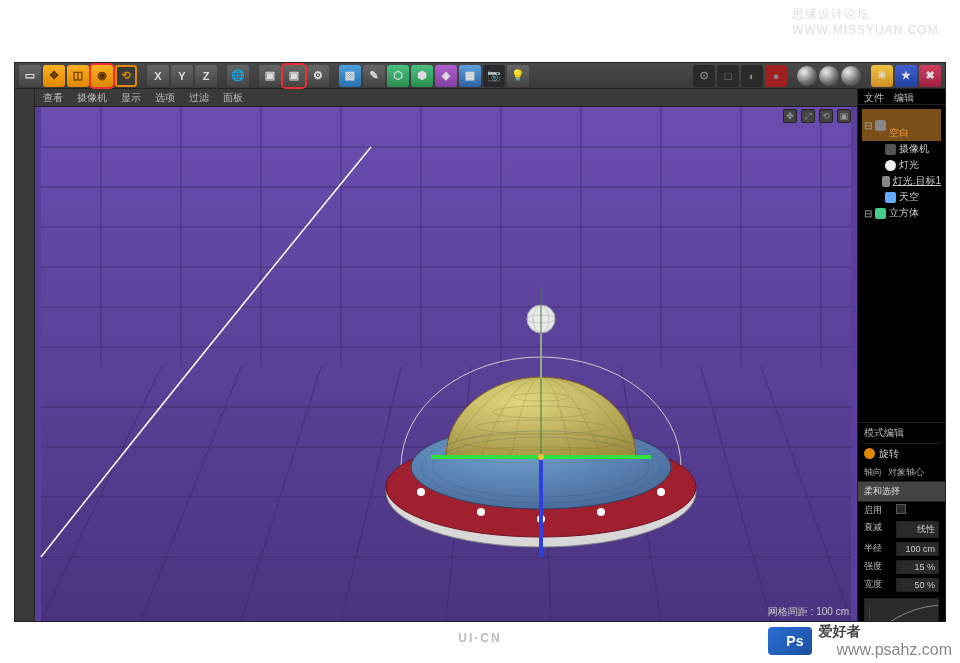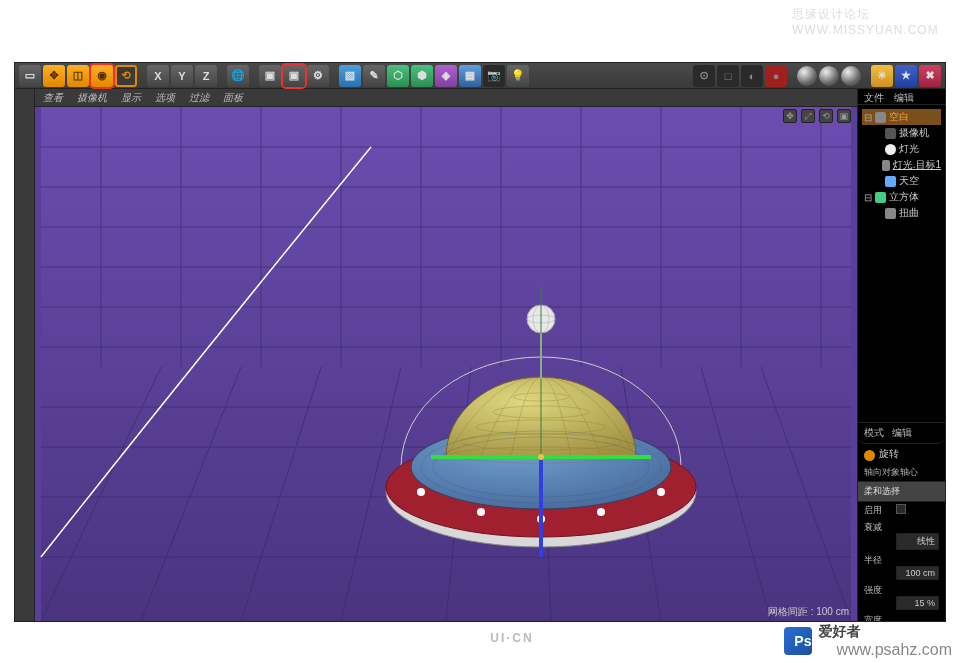--- a/index.html
+++ b/index.html
@@ -1,43 +1,43 @@
 <!DOCTYPE html>
 <html><head>
 <meta charset="utf-8">
 <style>
 * { margin: 0; padding: 0; box-sizing: border-box; }
 body { width: 960px; height: 663px; background: #fff; font-family: "Microsoft YaHei", Arial, sans-serif; font-size: 10px; color: #ccc; position: relative; overflow: hidden; }
 .watermark-tl { position: absolute; top: 6px; left: 792px; font-size: 12px; color: #ddd; letter-spacing: 1px; z-index: 100; }
 .watermark-br { position: absolute; bottom: 4px; right: 8px; z-index: 100; display: flex; align-items: center; gap: 6px; }
-.watermark-br .logo { width: 28px; height: 28px; background: linear-gradient(135deg,#2a6fd6,#1a4fa0); border-radius: 4px; display: flex; align-items: center; justify-content: center; font-weight: bold; color: #fff; font-size: 14px; padding-left: 9px; }
+.watermark-br .logo { width: 44px; height: 28px; background: linear-gradient(135deg,#2a6fd6,#1a4fa0); border-radius: 4px; display: flex; align-items: center; justify-content: center; font-weight: bold; color: #fff; font-size: 14px; padding-left: 9px; }
 .watermark-br .txt { color: #444; font-size: 14px; font-weight: bold; }
 .watermark-br .sub { color: #888; font-size: 16px; margin-left: 18px; }
-.watermark-bc { position: absolute; bottom: 18px; left: 50%; transform: translateX(-50%); color: #bbb; font-size: 12px; font-weight: bold; letter-spacing: 2px; z-index: 100; margin-left: 32px; }
+.watermark-bc { position: absolute; bottom: 18px; left: 50%; transform: translateX(-50%); color: #bbb; font-size: 12px; font-weight: bold; letter-spacing: 2px; z-index: 100; }
 
 .app { position: absolute; top: 62px; left: 14px; width: 932px; height: 560px; background: #3a3a3a; border: 1px solid #222; }
 
 
 .toolbar { height: 26px; background: linear-gradient(#4a4a4a,#3a3a3a); border-bottom: 1px solid #222; display: flex; align-items: center; padding: 0 4px; gap: 2px; }
 .tbtn { width: 22px; height: 22px; border-radius: 3px; display: flex; align-items: center; justify-content: center; font-size: 11px; font-weight: bold; cursor: pointer; position: relative; }
 .tbtn.orange { background: linear-gradient(#ffb020,#e08800); color: #5a3000; }
 .tbtn.orange.hollow { background: #3a3a3a; border: 2px solid #e08800; color: #e08800; }
 .tbtn.grey { background: linear-gradient(#666,#444); color: #ddd; }
 .tbtn.dark { background: #2a2a2a; color: #888; }
 .tbtn.red-ring { box-shadow: 0 0 0 2px #f03030; }
 .sep { width: 6px; }
 .spacer { flex: 1; }
 .sphere { width: 20px; height: 20px; border-radius: 50%; background: radial-gradient(circle at 35% 30%, #eee, #666 60%, #333); cursor: pointer; }
 
 
 .main { display: flex; height: calc(100% - 26px); }
 .leftcol { width: 20px; background: #3a3a3a; border-right: 1px solid #222; }
 .center { flex: 1; display: flex; flex-direction: column; background: #333; }
 .viewmenu { height: 18px; background: #3a3a3a; border-bottom: 1px solid #222; display: flex; align-items: center; gap: 14px; padding: 0 8px; color: #bbb; font-size: 10px; }
-.viewmenu span { cursor: pointer; font-style: italic; }
+.viewmenu span { cursor: pointer; }
 .vp-wrap { flex: 1; position: relative; background: #5a3f9a; overflow: hidden; }
 .vp-wrap .nav-icons { position: absolute; top: 2px; right: 6px; display: flex; gap: 4px; z-index: 10; }
 .nav-icons .nb { width: 14px; height: 14px; border-radius: 2px; background: #444; border: 1px solid #222; color: #999; font-size: 9px; display: flex; align-items: center; justify-content: center; cursor: pointer; }
 .vp-footer { position: absolute; bottom: 2px; right: 8px; color: #ccc; font-size: 10px; z-index: 10; }
 
 
 .vp-wrap svg { position: absolute; inset: 0; width: 100%; height: 100%; }
 
 
 .rightcol { width: 88px; background: #000000; border-left: 1px solid #222; display: flex; flex-direction: column; font-size: 10px; }
@@ -46,31 +46,31 @@
 .tree { flex: 0 0 auto; padding: 4px 4px; height: 118px; overflow: hidden; }
 .tree-row { display: flex; align-items: center; gap: 3px; padding: 1px 0; white-space: nowrap; cursor: pointer; }
 .tree-row .exp { width: 8px; color: #aaa; }
 .tree-row .ic { width: 11px; height: 11px; display: inline-block; border-radius: 2px; }
 .ic.null { background: #888; }
 .ic.cam { background: #555; }
 .ic.light { background: #eee; border-radius: 50%; }
 .ic.sky { background: #6af; }
 .ic.cube { background: #4c8; }
 .tree-row.sel { background: #7a4f1a; }
-.tree-row .label.nullc { color: #f0a040; }
+.tree-row .label.nullc { color: #f0a040; margin-top: 16px; }
 
 .attr { flex: 1; border-top: 1px solid #222; padding: 0; overflow: hidden; }
-.attr .tabs2 { display: flex; gap: 8px; padding: 3px 6px; border-bottom: 1px solid #222; color: #bbb; border-radius: 8px; }
-.attr .head { padding: 3px 6px; display: flex; align-items: flex-end; gap: 4px; }
+.attr .tabs2 { display: flex; gap: 0; padding: 3px 6px; border-bottom: 1px solid #222; color: #bbb; border-radius: 8px; }
+.attr .head { padding: 3px 6px; display: flex; align-items: center; gap: 4px; }
 .attr .head .ic2 { width: 11px; height: 11px; background: #e08800; border-radius: 50%; }
-.attr .subtabs { display: flex; padding: 2px 6px; border-bottom: 1px solid #222; font-size: 9px; color: #aaa; }
+.attr .subtabs { display: flex; gap: 6px; padding: 2px 6px; border-bottom: 1px solid #222; font-size: 9px; color: #aaa; }
 .attr .section { padding: 3px 6px; background: #444; border-bottom: 1px solid #222; color: #ddd; font-size: 9px; }
 .attr .row { display: flex; align-items: flex-start; padding: 2px 6px; font-size: 9px; color: #bbb; }
 .attr .row .lbl { width: 32px; }
-.attr .row .val { flex: 1; background: #2a2a2a; padding: 1px 3px; border: 1px solid #222; color: #ccc; font-size: 9px; text-align: right; margin-top: 12px; }
+.attr .row .val { flex: 1; background: #2a2a2a; padding: 1px 3px; border: 1px solid #222; color: #ccc; font-size: 9px; text-align: right; }
 .attr .row .cb { width: 10px; height: 10px; background: #2a2a2a; border: 1px solid #555; }
 .attr .curve { height: 48px; background: #2a2a2a; margin: 4px 6px; border: 1px solid #222; position: relative; }
 .attr .curve::after { content:""; position:absolute; left:4px; right:4px; top:8px; bottom:8px; border-left:1px solid #444; border-bottom:1px solid #444; }
 </style>
 </head>
 <body>
 
 <div class="watermark-tl">思缘设计论坛  WWW.MISSYUAN.COM</div>
 <div class="watermark-bc">UI·CN</div>
 <div class="watermark-br">

